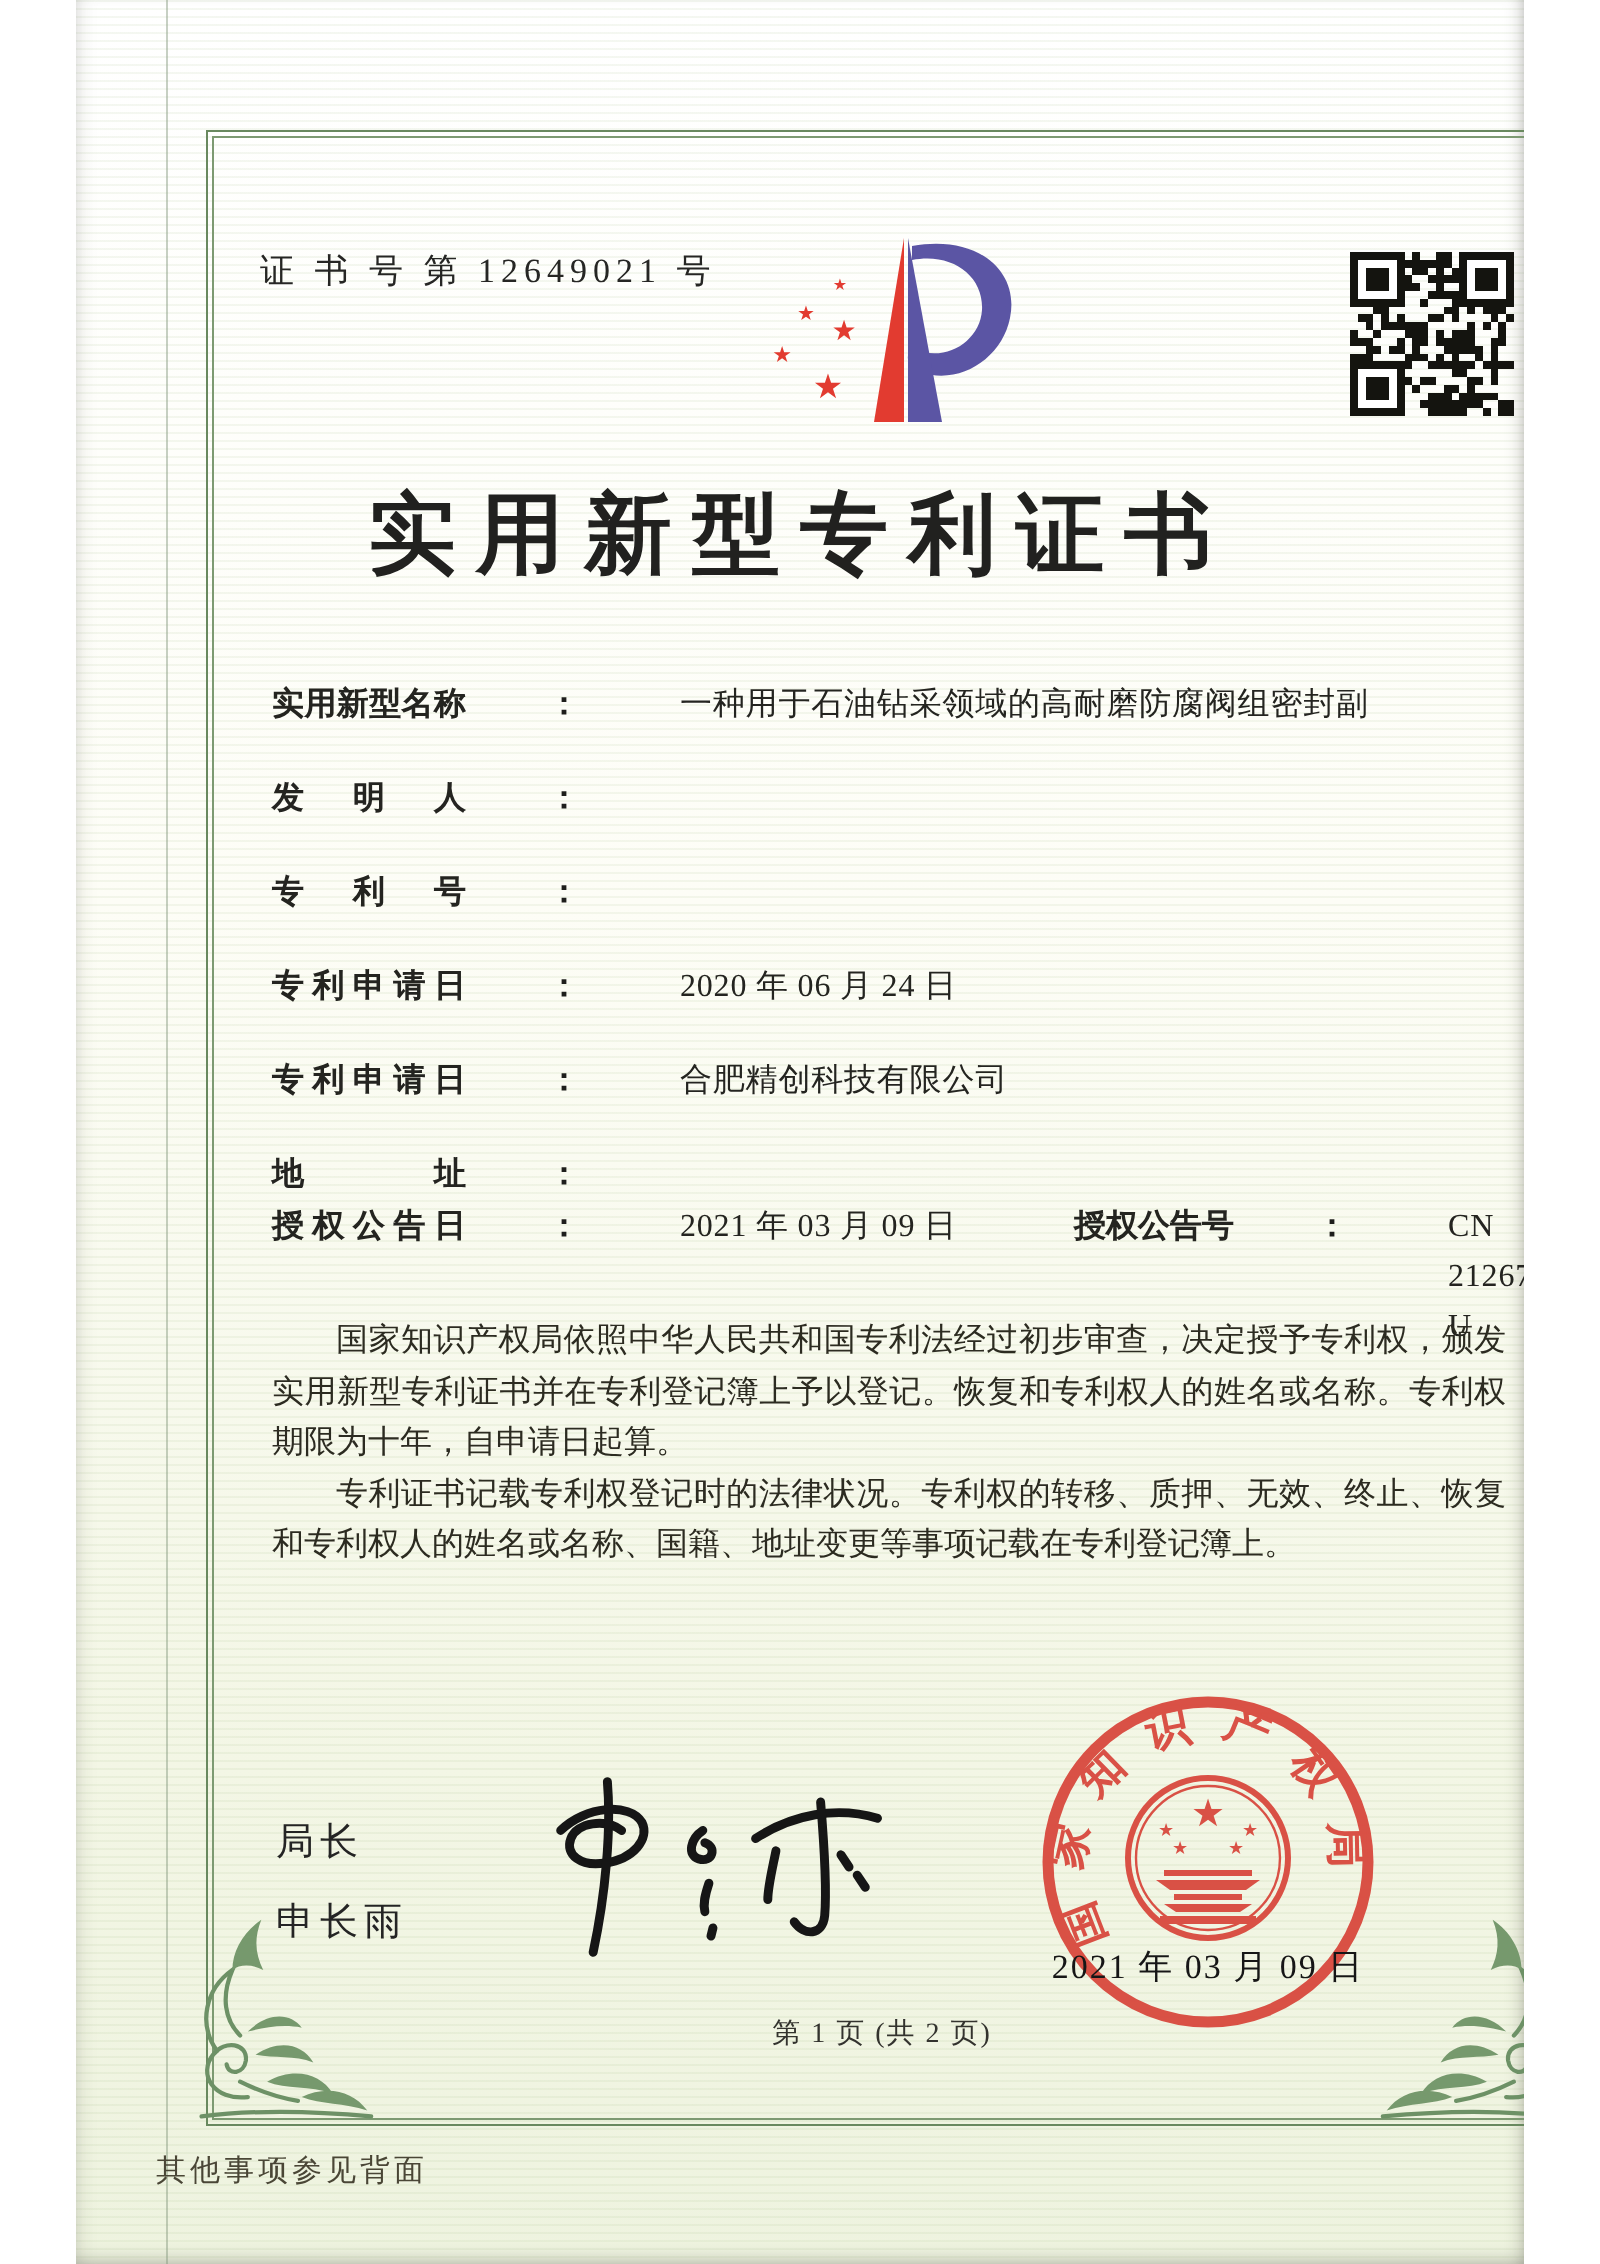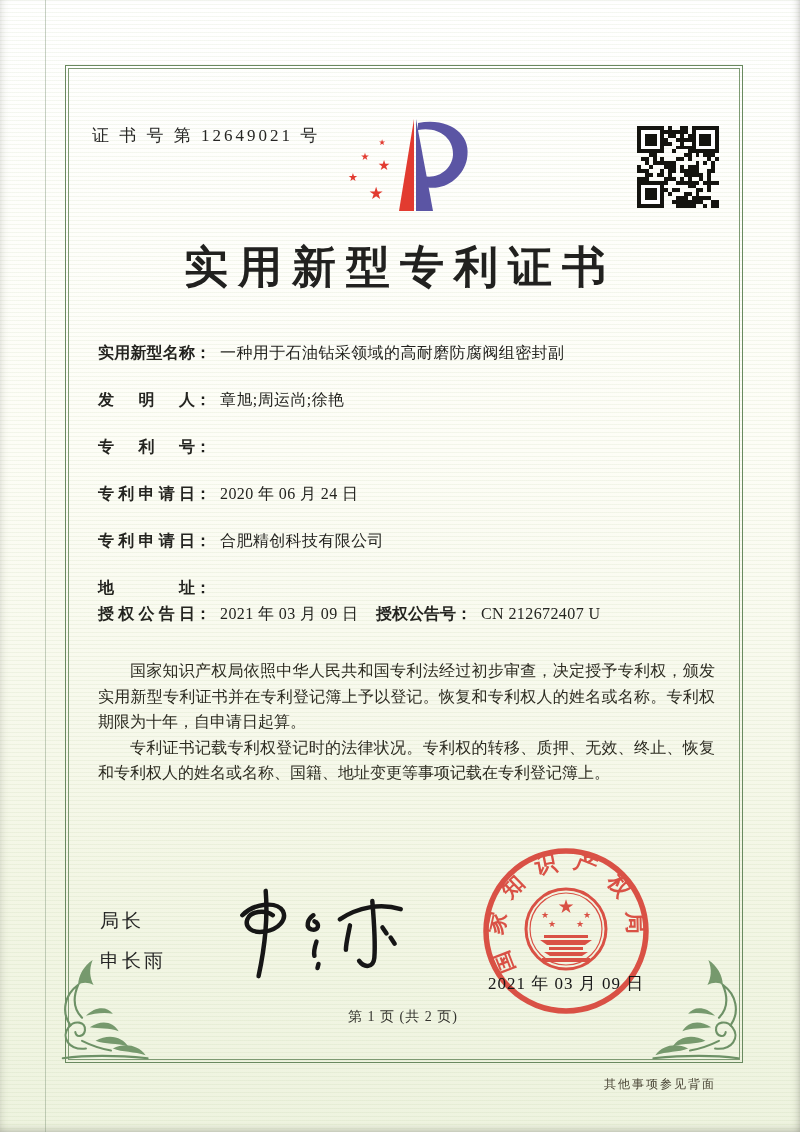--- a/index.html
+++ b/index.html
@@ -1,54 +1,54 @@
 <!DOCTYPE html>
 <html><head>
 <meta charset="utf-8">
 <style>
   html,body{margin:0;padding:0;background:#ffffff;}
   .page{
-    position:relative;width:800px;height:1132px;margin:0 auto;overflow:hidden;
+    position:relative;width:724px;height:1132px;margin:0 auto;overflow:hidden;
     font-family:"Liberation Serif","DejaVu Serif",serif;color:#1e1e1c;
     background:
       repeating-linear-gradient(180deg, rgba(150,180,120,0.10) 0px, rgba(150,180,120,0.10) 1px, rgba(0,0,0,0) 1px, rgba(0,0,0,0) 4px),
       linear-gradient(180deg,#ffffff 0%, #fdfdf6 40%, #f3f6e5 78%, #eef3df 100%);
     box-shadow: inset -7px 0 9px -7px rgba(90,90,85,0.45), inset 0 -8px 10px -8px rgba(90,90,85,0.45), inset 9px 0 9px -8px rgba(120,120,110,0.25);
   }
   .spine{position:absolute;left:45px;top:0;width:2px;height:100%;border-left:1px solid rgba(130,150,125,0.45);}
   
   .frame{position:absolute;left:65px;top:65px;width:676px;height:996px;border:1.6px solid #69895f;}
   .frame::before{content:"";position:absolute;inset:2.4px;border:1px solid #7d9a72;}
   .flourish{position:absolute;width:106px;height:108px;}
   .flourish.bl{left:57px;top:956px;}
   .flourish.br{left:638px;top:956px;transform:scaleX(-1);}
   .cert-no{position:absolute;left:92px;top:124px;font-size:17px;letter-spacing:3px;color:#262624;}
   .logo{position:absolute;left:346px;top:112px;width:132px;height:106px;}
   .qr{position:absolute;left:637px;top:126px;width:82px;height:82px;}
   .qr svg{shape-rendering:crispEdges;}
   .title{position:absolute;left:0;top:238px;width:100%;margin:0;text-align:center;
     font-size:44px;font-weight:700;letter-spacing:10px;color:#21211f;}
   .fields{position:absolute;left:98px;top:340px;width:616px;font-size:16px;line-height:25px;}
-  .row{display:flex;margin-bottom:22px;align-items:flex-start;}
+  .row{display:flex;margin-bottom:22px;align-items:flex-start;gap:41px;}
   .row.address{margin-bottom:1px;}
   .flabel{display:inline-block;width:97px;flex:none;font-weight:600;text-align:justify;text-align-last:justify;color:#242420;}
   .fcolon{flex:none;font-weight:600;margin-right:9px;}
   .fvalue{flex:1;color:#242420;letter-spacing:0.4px;}
   .row.address .fvalue{max-width:422px;}
   .row.dual .fvalue.short{flex:none;width:150px;white-space:nowrap;}
   .flabel2{flex:none;font-weight:600;margin-left:6px;color:#242420;}
   .paras{position:absolute;left:98px;top:658px;width:617px;font-size:16px;line-height:25.5px;text-align:justify;color:#2c2b21;}
   .paras p{margin:0;text-indent:2em;}
   .officer{position:absolute;left:100px;top:908px;font-family:"Liberation Sans","DejaVu Sans",sans-serif;font-size:19px;letter-spacing:3px;color:#242424;}
   .officer div{margin-bottom:14px;}
   .signature{position:absolute;left:220px;top:884px;width:198px;height:98px;}
   .seal{position:absolute;left:478px;top:843px;width:176px;height:176px;opacity:0.93;}
   .seal-date{position:absolute;left:466px;top:972px;width:200px;text-align:center;font-size:17px;letter-spacing:1px;color:#161616;}
   .page-note{position:absolute;left:65px;top:1008px;width:676px;text-align:center;font-size:14px;letter-spacing:1px;color:#33332e;}
-  .back-note{position:absolute;left:40px;top:1076px;width:676px;text-align:right;font-size:12px;letter-spacing:2px;color:#4a4636;}
+  .back-note{position:absolute;left:40px;top:1076px;width:676px;text-align:left;font-size:15px;letter-spacing:2px;color:#4a4636;}
 </style>
 </head>
 <body>
 
 <div class="page">
   <div class="spine"></div>
   <div class="frame"></div>
 
   <svg class="flourish bl" viewBox="0 0 110 112">
     <g stroke="#6d9166" stroke-width="2.2" fill="none" stroke-linecap="round">
@@ -264,21 +264,20 @@
 
   <div class="fields">
     <div class="row">
       <span class="flabel">实用新型名称</span>
         <span class="fcolon">：</span>
       <span class="fvalue">一种用于石油钻采领域的高耐磨防腐阀组密封副</span>
     </div>
     <div class="row">
       <span class="flabel">发明人</span>
         <span class="fcolon">：</span>
-      <span class="fvalue">章旭;周运尚;徐艳</span>
     </div>
     <div class="row">
       <span class="flabel">专利号</span>
         <span class="fcolon">：</span>
     </div>
     <div class="row">
       <span class="flabel">专利申请日</span>
         <span class="fcolon">：</span>
       <span class="fvalue">2020 年 06 月 24 日</span>
     </div>

